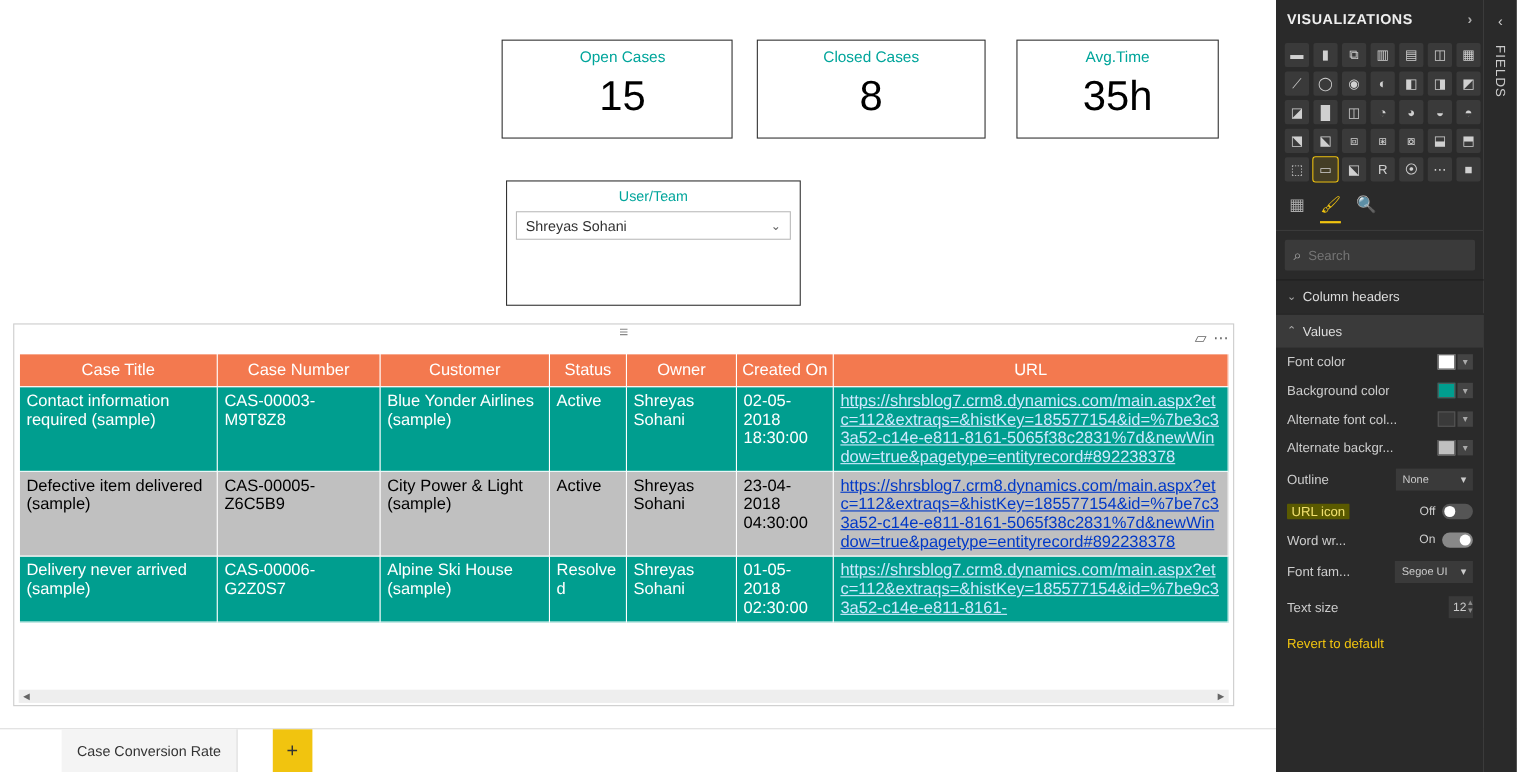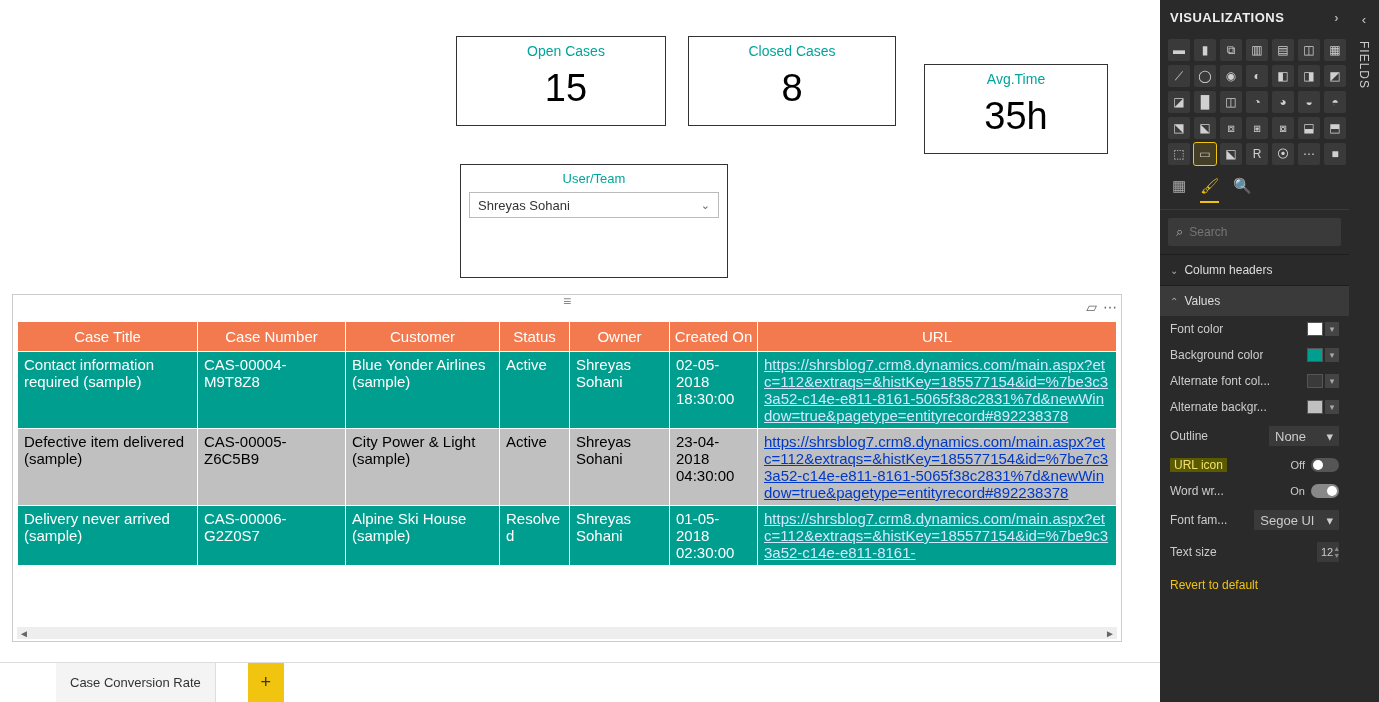--- a/index.html
+++ b/index.html
@@ -6,21 +6,21 @@
 body { font-family: 'Segoe UI', Tahoma, sans-serif; background: #fff; overflow: hidden; width: 1379px; height: 702px; position: relative; }
 
 .canvas { position: absolute; left: 0; top: 0; width: 1160px; height: 662px; background: #fff; }
 
 .card { position: absolute; border: 1px solid #333; text-align: center; }
 .card-title { color: #00a59b; font-size: 14px; margin-top: 6px; }
 .card-value { color: #000; font-size: 38px; font-weight: 400; margin-top: 8px; }
 
 .card1 { left: 456px; top: 36px; width: 210px; height: 90px; padding-left: 10px; }
 .card2 { left: 688px; top: 36px; width: 208px; height: 90px; }
-.card3 { left: 924px; top: 36px; width: 184px; height: 90px; margin-top: 28px; }
+.card3 { left: 924px; top: 36px; width: 184px; height: 90px; }
 
 .slicer { position: absolute; left: 460px; top: 164px; width: 268px; height: 114px; border: 1px solid #333; }
 .slicer-title { color: #00a59b; font-size: 13px; text-align: center; margin-top: 6px; }
 .slicer-dd { margin: 6px 8px 0 8px; border: 1px solid #bbb; height: 26px; display: flex; align-items: center; justify-content: space-between; padding: 0 8px; font-size: 13px; color: #333; background: #fff; }
 .slicer-dd .dd-arrow { font-size: 11px; color: #666; }
 
 .table-wrap { position: absolute; left: 12px; top: 294px; width: 1110px; height: 348px; border: 1px solid #ccc; }
 .drag-handle { position: absolute; left: 50%; top: -2px; transform: translateX(-50%); color: #888; font-size: 14px; }
 .table-tools { position: absolute; right: 4px; top: 4px; display: flex; gap: 6px; color: #666; font-size: 14px; }
 .table-inner { position: absolute; left: 4px; right: 4px; top: 26px; bottom: 14px; overflow: hidden; }
@@ -68,21 +68,21 @@
 
 .sect { display: flex; align-items: center; padding: 8px 10px; border-top: 1px solid #1e1e1e; font-size: 12px; color: #ddd; gap: 6px; }
 .sect.highlight { background: #3a3a3a; }
 .sect .arrow { font-size: 10px; color: #aaa; }
 
 .prop-row { display: flex; align-items: center; justify-content: space-between; padding: 6px 10px; font-size: 12px; color: #ccc; }
 .prop-row .plabel { white-space: nowrap; overflow: hidden; text-overflow: ellipsis; max-width: 104px; }
 .swatch-dd { display: flex; align-items: center; gap: 2px; }
 .swatch { width: 16px; height: 14px; border: 1px solid #555; }
 .dd-car { width: 14px; height: 14px; background: #444; display: flex; align-items: center; justify-content: center; font-size: 9px; color: #aaa; }
-.dd-wide { background: #3a3a3a; height: 20px; min-width: 70px; display: flex; align-items: center; justify-content: space-between; padding: 0 6px; font-size: 13px; color: #ccc; gap: 12px; }
+.dd-wide { background: #3a3a3a; height: 20px; min-width: 70px; display: flex; align-items: center; justify-content: space-between; padding: 0 6px; font-size: 10px; color: #ccc; gap: 12px; }
 
 .toggle { display: flex; align-items: center; gap: 6px; font-size: 11px; color: #ccc; }
 .tog-track { width: 28px; height: 14px; border-radius: 8px; background: #555; position: relative; }
 .tog-track .knob { position: absolute; width: 10px; height: 10px; background: #fff; border-radius: 50%; top: 2px; left: 2px; }
 .tog-track.on { background: #888; }
 .tog-track.on .knob { left: 16px; }
 
 .num-input { width: 22px; height: 20px; background: #3a3a3a; display: flex; align-items: center; justify-content: space-between; padding: 0 4px; font-size: 11px; color: #ccc; }
 .num-input .spin { display: flex; flex-direction: column; font-size: 7px; line-height: 7px; color: #888; }
 
@@ -144,21 +144,21 @@
               <th>Customer</th>
               <th>Status</th>
               <th>Owner</th>
               <th>Created On</th>
               <th>URL</th>
             </tr>
         </thead>
         <tbody id="tbody">
             <tr class="r-teal">
               <td>Contact information required (sample)</td>
-              <td>CAS-00004-M9T8Z8</td>
+              <td>CAS-00003-M9T8Z8</td>
               <td>Blue Yonder Airlines (sample)</td>
               <td>Active</td>
               <td>Shreyas Sohani</td>
               <td>02-05-2018 18:30:00</td>
               <td class="url"><a href="#">https://shrsblog7.crm8.dynamics.com/main.aspx?etc=112&amp;extraqs=&amp;histKey=185577154&amp;id=%7be3c33a52-c14e-e811-8161-5065f38c2831%7d&amp;newWindow=true&amp;pagetype=entityrecord#892238378</a></td>
             </tr>
             <tr class="r-gray">
               <td>Defective item delivered (sample)</td>
               <td>CAS-00005-Z6C5B9</td>
               <td>City Power &amp; Light (sample)</td>

